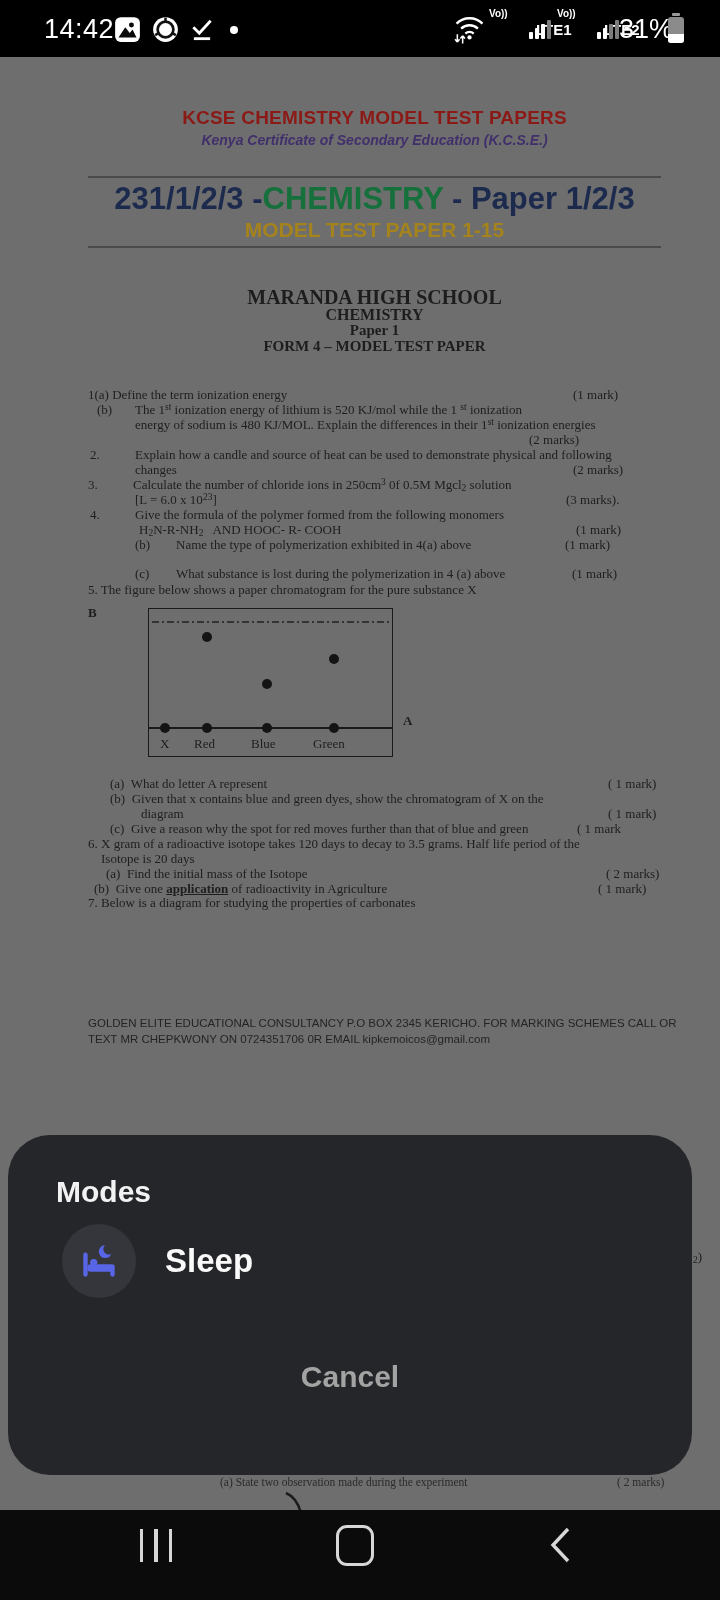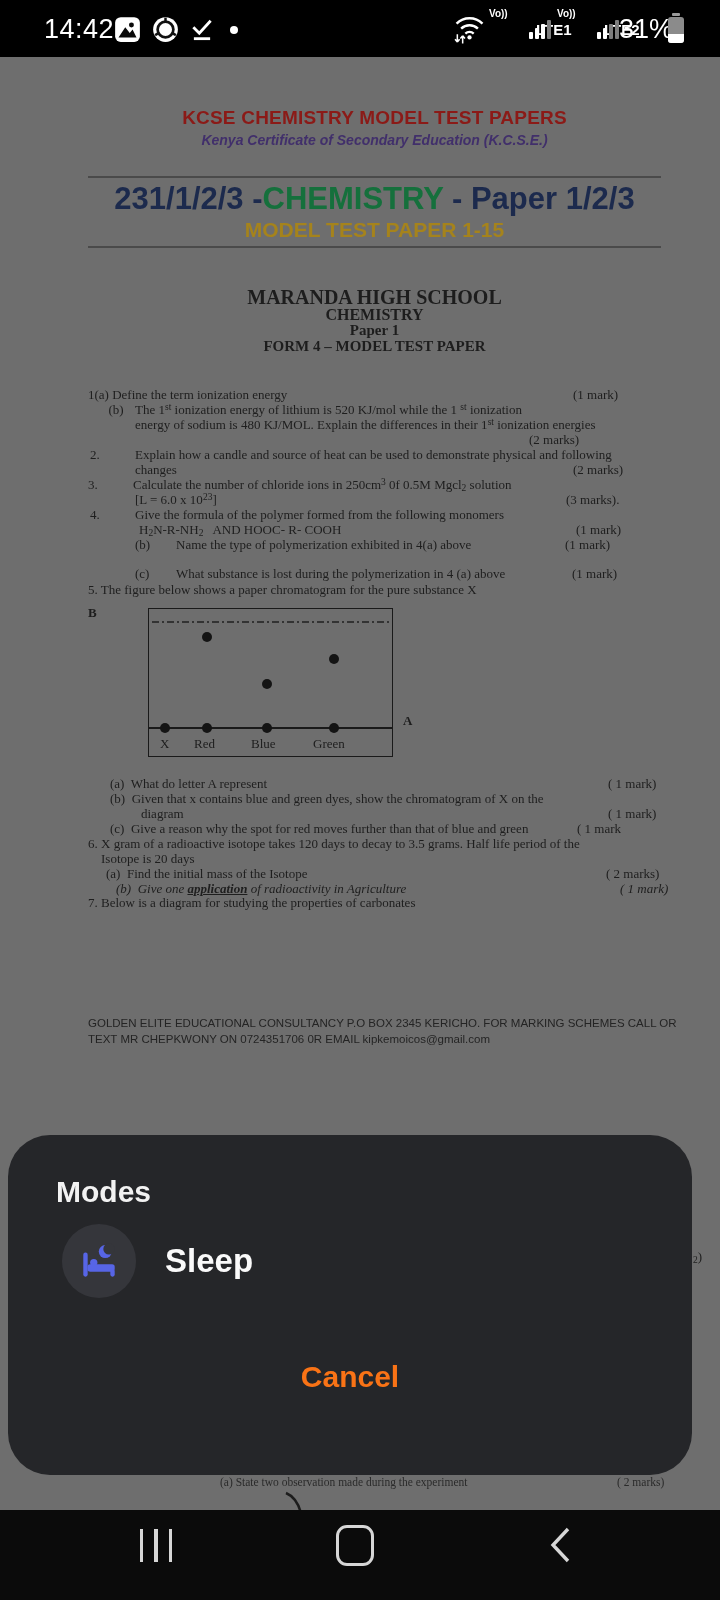--- a/index.html
+++ b/index.html
@@ -61,21 +61,21 @@
   .batt .fill{position:absolute;left:0;bottom:0;width:16px;height:9px;background:#fff;}
   
   .modal{position:absolute;left:8px;top:1135px;width:684px;height:340px;background:#252629;
          border-radius:42px;z-index:5;color:#f2f2f2;}
   .m-title{position:absolute;left:48px;top:40px;font-size:30px;font-weight:bold;}
   .m-row{position:absolute;left:0;top:85px;width:684px;height:82px;}
   .m-circle{position:absolute;left:54px;top:4px;width:74px;height:74px;border-radius:50%;
             background:#35363b;display:flex;align-items:center;justify-content:center;}
   .m-opt{position:absolute;left:157px;top:22px;font-size:33px;font-weight:600;color:#fafafa;}
   .m-cancel{position:absolute;left:0;top:225px;width:684px;text-align:center;
-            font-size:30px;font-weight:bold;color:#f97316;}
+            font-size:30px;font-weight:bold;color:#a3a3a3;}
   
   .navbar{position:absolute;left:0;top:1510px;width:720px;height:90px;background:#0b0b0b;z-index:10;}
   .nav-btn{position:absolute;top:0;width:90px;height:70px;display:flex;align-items:center;justify-content:center;}
   .recents{left:111px;} .home{left:310px;} .back{left:515px;}
   .recents .bars3{display:flex;gap:11px;}
   .recents .bars3 i{display:block;width:3.2px;height:33px;background:#d7d7d7;}
   .home .sq{width:32px;height:35px;border:3.2px solid #d7d7d7;border-radius:11px;}
 </style>
 </head>
 <body>
@@ -90,40 +90,40 @@
     <div class="abs ctr h-model">MODEL TEST PAPER 1-15</div>
     <div class="abs rule r2"></div>
 
     <div class="abs ctr serif s-name">MARANDA HIGH SCHOOL</div>
     <div class="abs ctr serif s-chem">CHEMISTRY</div>
     <div class="abs ctr serif s-paper">Paper 1</div>
     <div class="abs ctr serif s-form">FORM 4 – MODEL TEST PAPER</div>
 
     <div>
         <div class="line" style="left: 88px; top: 330px;"><span>1(a) Define the term ionization energy</span><span class="marks" style="left: 485px;">(1 mark)</span></div>
-        <div class="line" style="left: 97px; top: 345px; text-align: center;"><span class="num" style="width: 38px;">(b)</span><span>The 1</span><span class="sup">st</span><span> ionization energy of lithium is 520 KJ/mol while the 1 </span><span class="sup">st</span><span> ionization</span></div>
+        <div class="line" style="left: 97px; top: 345px;"><span class="num" style="width: 38px;">(b)</span><span>The 1</span><span class="sup">st</span><span> ionization energy of lithium is 520 KJ/mol while the 1 </span><span class="sup">st</span><span> ionization</span></div>
         <div class="line" style="left: 135px; top: 360px;"><span>energy of sodium is 480 KJ/MOL. Explain the differences in their 1</span><span class="sup">st</span><span> ionization energies</span></div>
         <div class="line" style="left: 135px; top: 375px;"><span class="marks" style="left: 394px;">(2 marks)</span></div>
         <div class="line" style="left: 90px; top: 390px;"><span class="num" style="width: 45px;">2.</span><span>Explain how a candle and source of heat can be used to demonstrate physical and following</span></div>
         <div class="line" style="left: 135px; top: 405px;"><span>changes</span><span class="marks" style="left: 438px;">(2 marks)</span></div>
         <div class="line" style="left: 88px; top: 420px;"><span class="num" style="width: 45px;">3.</span><span>Calculate the number of chloride ions in 250cm</span><span class="sup">3</span><span> 0f 0.5M Mgcl</span><span class="sub">2</span><span> solution</span></div>
         <div class="line" style="left: 135px; top: 435px;"><span>[L = 6.0 x 10</span><span class="sup">23</span><span>]</span><span class="marks" style="left: 431px; text-align: right;">(3 marks).</span></div>
         <div class="line" style="left: 90px; top: 450px;"><span class="num" style="width: 45px;">4.</span><span>Give the formula of the polymer formed from the following monomers</span></div>
         <div class="line" style="left: 139px; top: 465px;"><span>H</span><span class="sub">2</span><span>N-R-NH</span><span class="sub">2</span><span>   AND HOOC- R- COOH</span><span class="marks" style="left: 437px;">(1 mark)</span></div>
         <div class="line" style="left: 135px; top: 480px;"><span class="num" style="width: 41px;">(b)</span><span>Name the type of polymerization exhibited in 4(a) above</span><span class="marks" style="left: 430px;">(1 mark)</span></div>
         <div class="line" style="left: 135px; top: 509px;"><span class="num" style="width: 41px;">(c)</span><span>What substance is lost during the polymerization in 4 (a) above</span><span class="marks" style="left: 437px;">(1 mark)</span></div>
         <div class="line" style="left: 88px; top: 525px;"><span>5. The figure below shows a paper chromatogram for the pure substance X</span></div>
         <div class="line" style="left: 110px; top: 719px;"><span>(a)  What do letter A represent</span><span class="marks" style="left: 498px;">( 1 mark)</span></div>
         <div class="line" style="left: 110px; top: 734px;"><span>(b)  Given that x contains blue and green dyes, show the chromatogram of X on the</span></div>
         <div class="line" style="left: 141px; top: 749px;"><span>diagram</span><span class="marks" style="left: 467px;">( 1 mark)</span></div>
         <div class="line" style="left: 110px; top: 764px;"><span>(c)  Give a reason why the spot for red moves further than that of blue and green</span><span class="marks" style="left: 467px;">( 1 mark</span></div>
         <div class="line" style="left: 88px; top: 779px;"><span>6. X gram of a radioactive isotope takes 120 days to decay to 3.5 grams. Half life period of the</span></div>
         <div class="line" style="left: 101px; top: 794px;"><span>Isotope is 20 days</span></div>
         <div class="line" style="left: 106px; top: 809px;"><span>(a)  Find the initial mass of the Isotope</span><span class="marks" style="left: 500px;">( 2 marks)</span></div>
-        <div class="line" style="left: 116px; top: 824px; font-style: italic;"><span>(b)  Give one </span><span class="bu">application</span><span> of radioactivity in Agriculture</span><span class="marks" style="left: 504px;">( 1 mark)</span></div>
+        <div class="line" style="left: 94px; top: 824px;"><span>(b)  Give one </span><span class="bu">application</span><span> of radioactivity in Agriculture</span><span class="marks" style="left: 504px;">( 1 mark)</span></div>
         <div class="line" style="left: 88px; top: 838px;"><span>7. Below is a diagram for studying the properties of carbonates</span></div>
         <div class="line small" style="left: 220px; top: 1418px;"><span>(a) State two observation made during the experiment</span><span class="marks" style="left: 397px;">( 2 marks)</span></div>
         <div class="line" style="left: 693px; top: 1192px;"><span class="sub">2</span><span>)</span></div>
       </div>
 
     <div class="chrom">
         <div class="box" style="left: 60px; top: 8px; width: 245px; height: 149px;"></div>
         <div class="front" style="left: 64px; top: 21px; width: 237px;"></div>
         <div class="base" style="left: 60px; top: 127px; width: 245px;"></div>
         <div class="side" style="left: 0px; top: 5px;">B</div>

